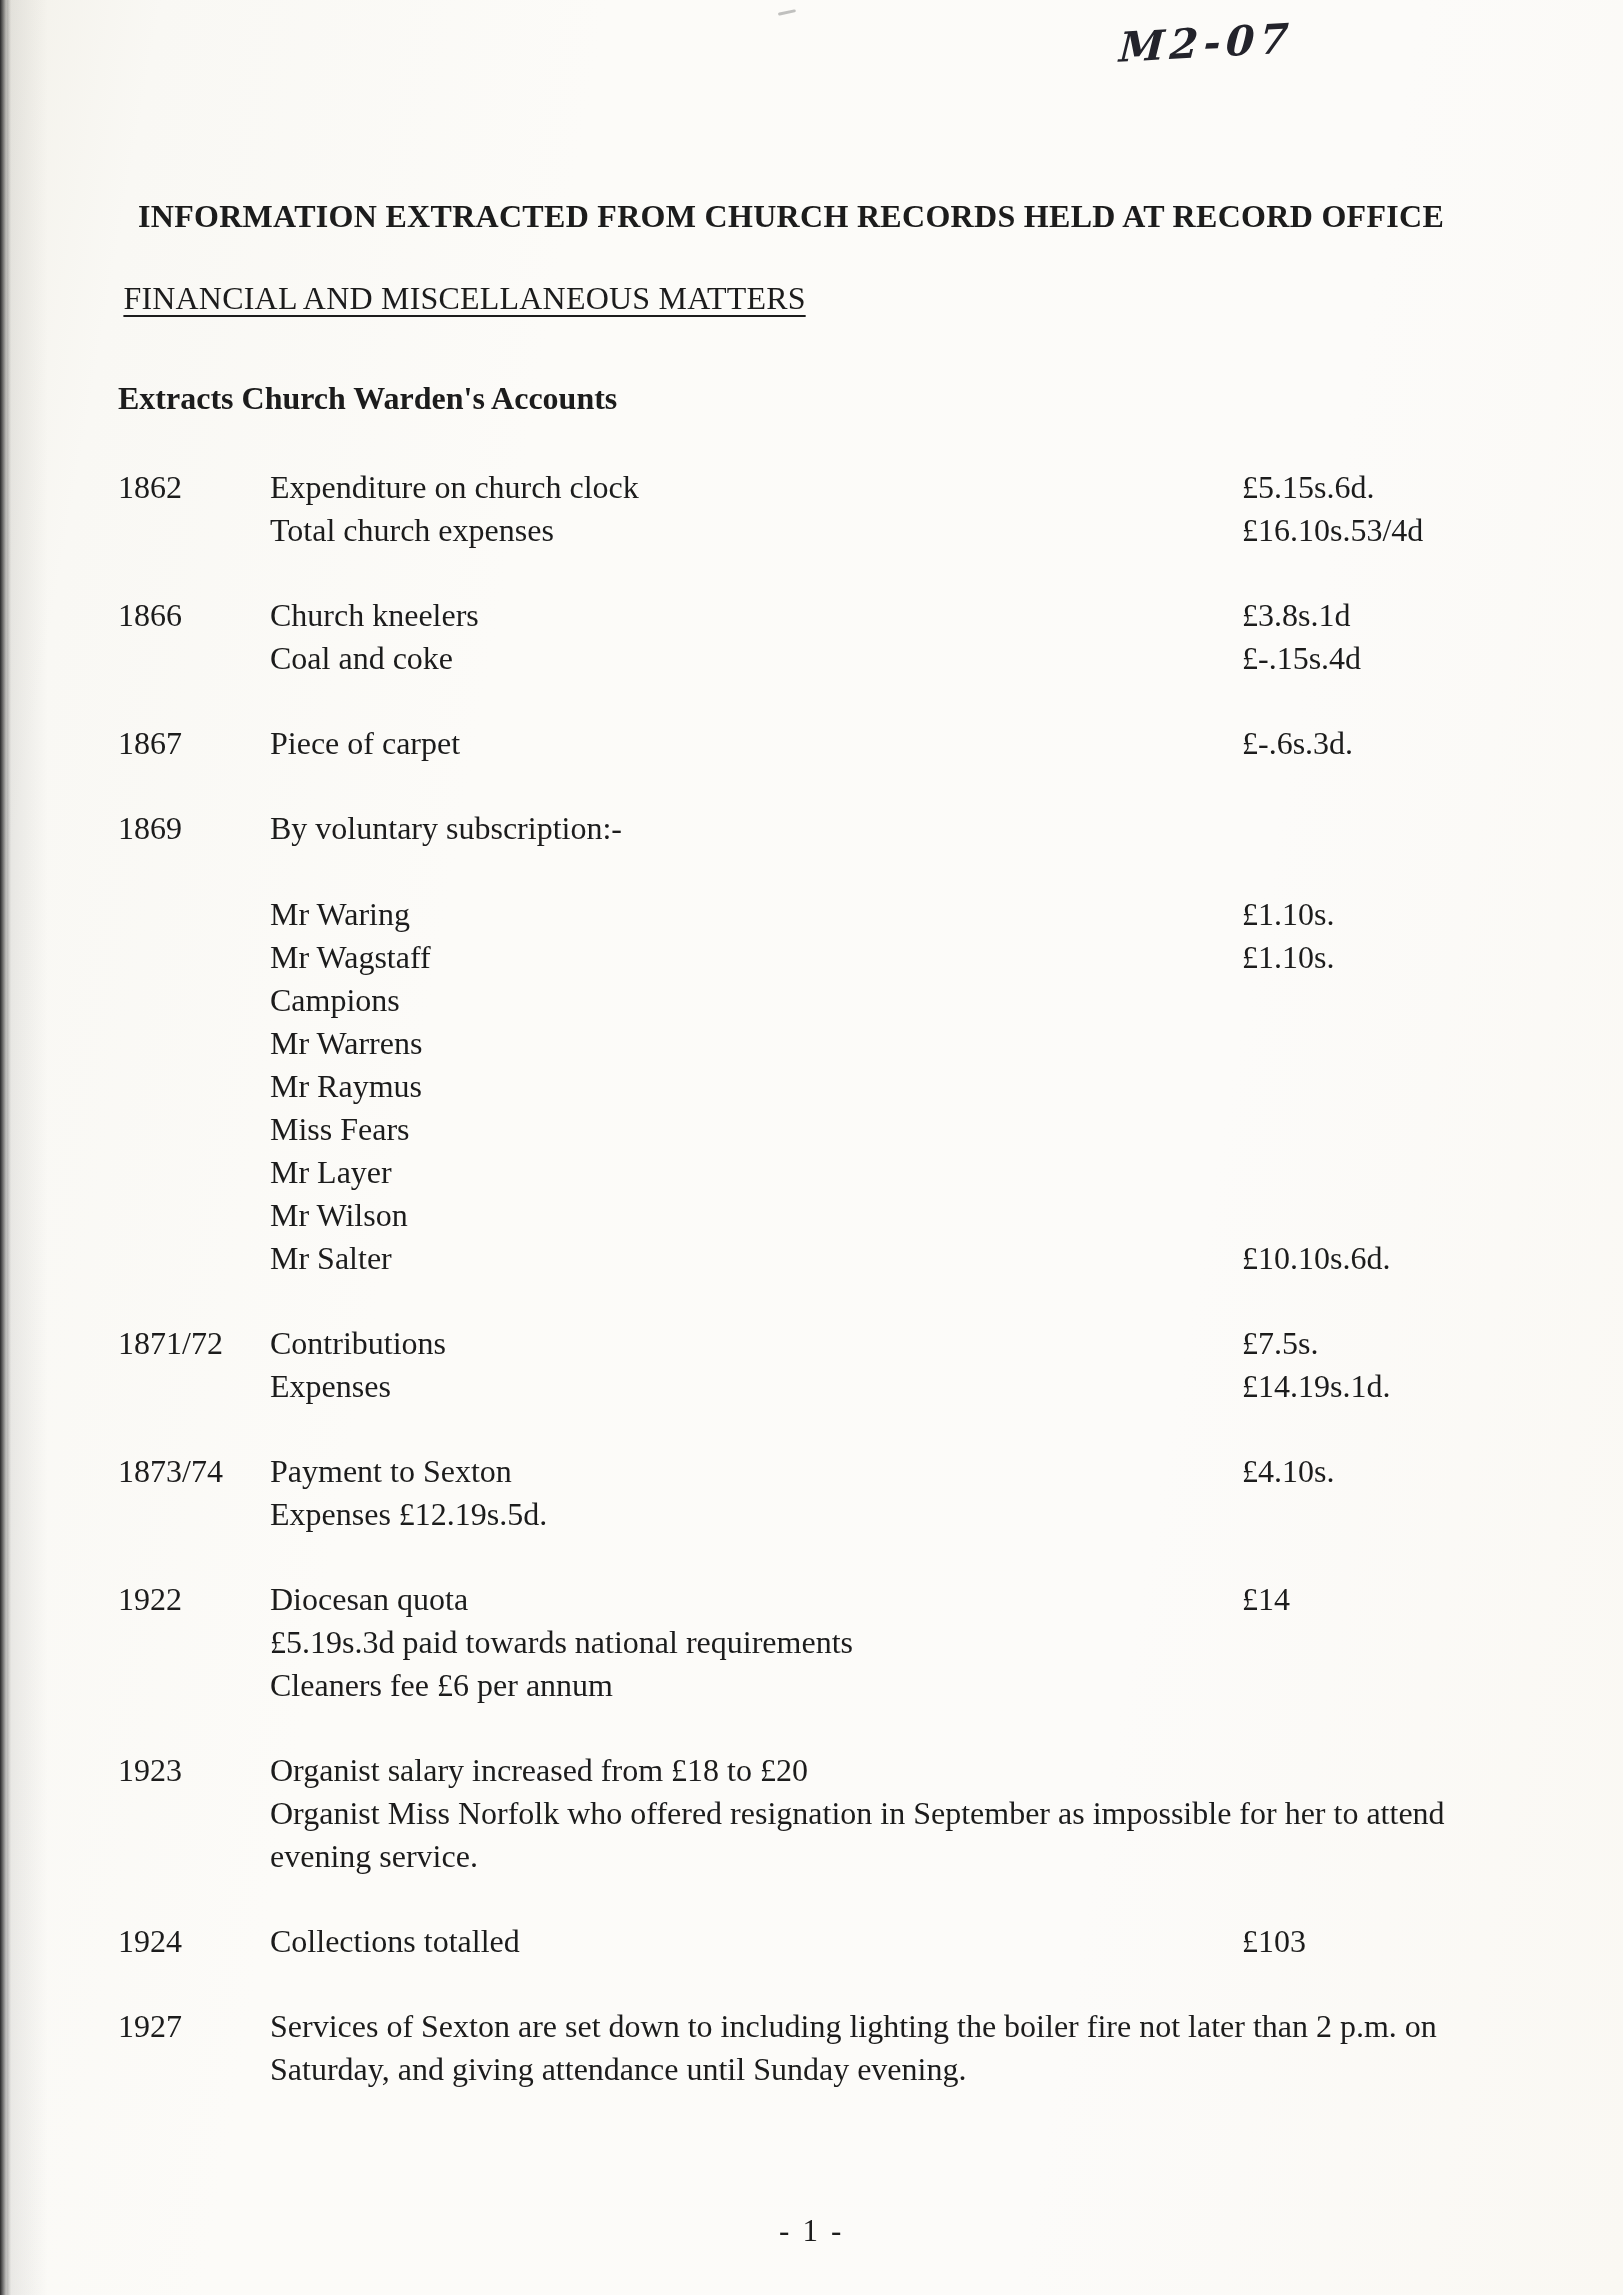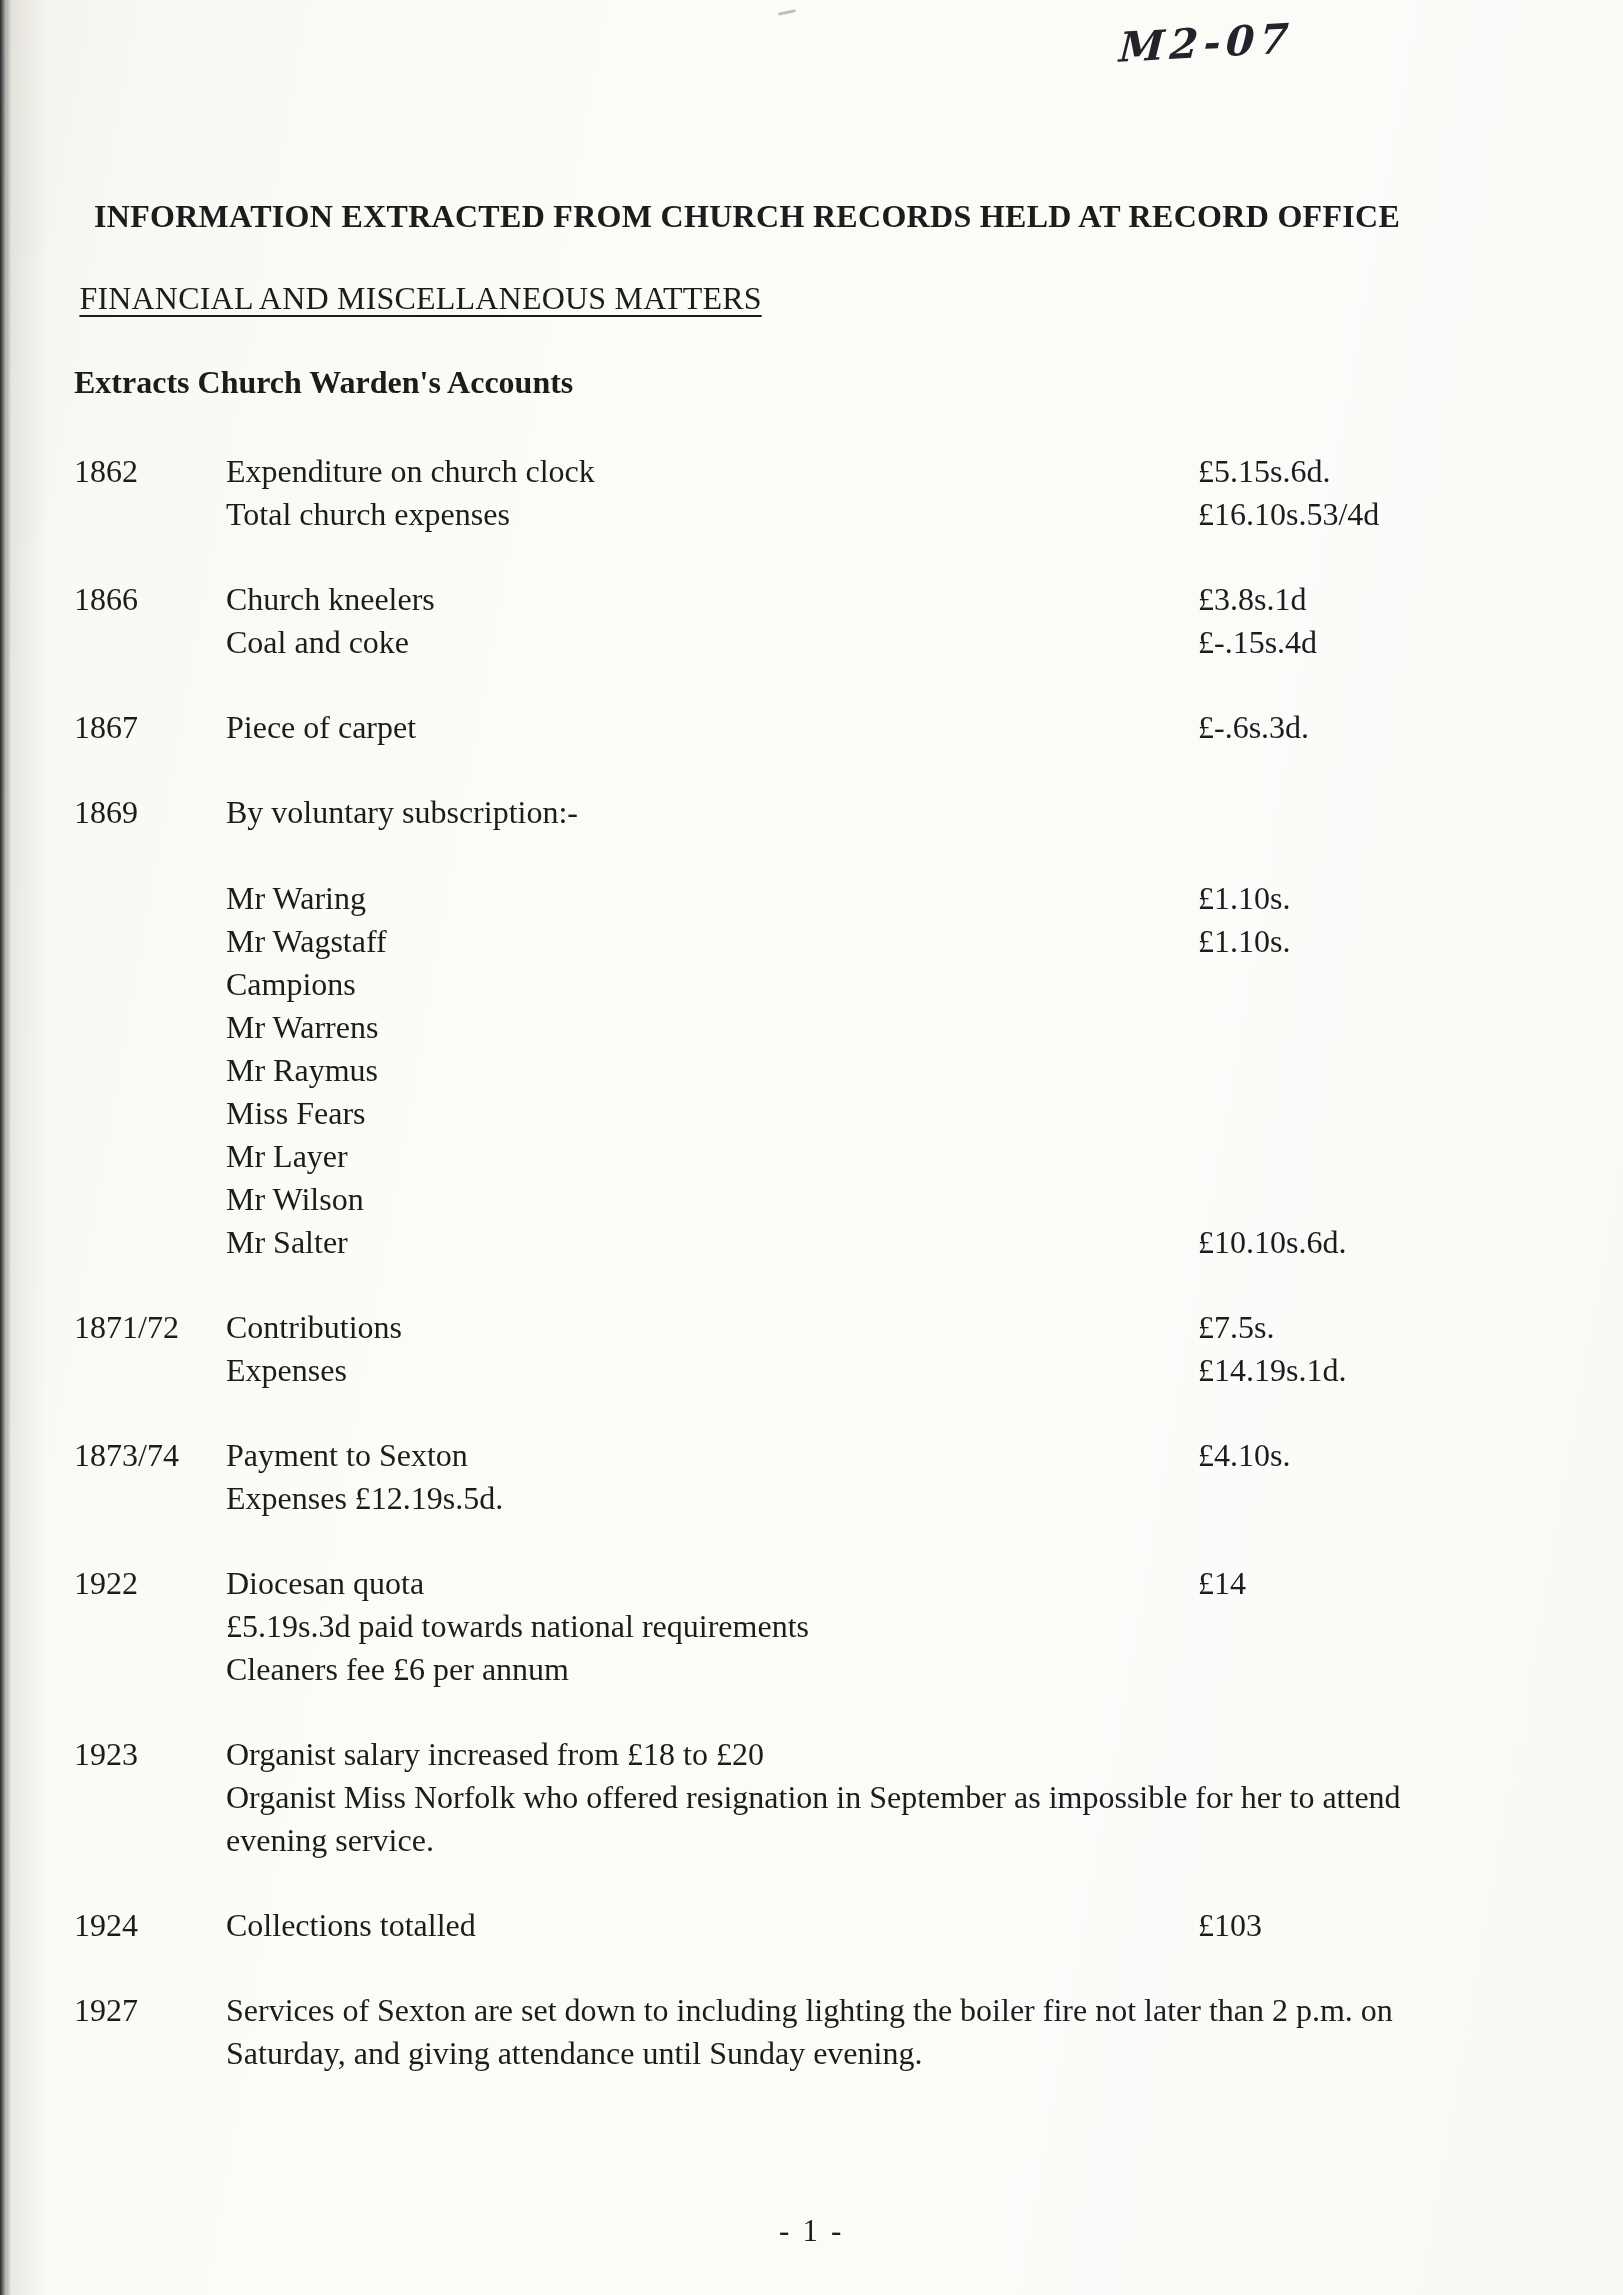--- a/index.html
+++ b/index.html
@@ -31,37 +31,37 @@
     position:absolute; top:19px; left:1119px;
     font-family:"DejaVu Serif", serif;
     font-style:italic; font-weight:bold;
     font-size:41px; letter-spacing:5.4px;
     color:#23232b;
     transform:rotate(-3deg) skewX(-6deg);
     white-space:nowrap;
   }
   .doc {
     position:absolute; inset:0;
-    padding:0 115px 0 74px;
+    padding:0 115px 0 118px;
   }
   .title {
     margin-top:197px; margin-left:20px;
     font-weight:bold; font-size:32px; line-height:38px;
     letter-spacing:0.3px;
   }
   .section-heading {
     margin-top:44px; margin-left:5.4px;
     font-size:32px; line-height:38px;
     text-decoration:underline;
     text-underline-offset:6px;
     text-decoration-thickness:2px;
     letter-spacing:0.2px;
   }
   .subsection-heading {
-    margin-top:46px;
+    margin-top:62px;
     font-weight:bold; font-size:32px; line-height:38px;
   }
   .entries { margin-top:49px; }
   .entry {
     display:grid;
     grid-template-columns:152px 1fr;
     margin-bottom:42px;
   }
   .year { font-size:32px; line-height:43px; }
   .lines { max-width:1238px; }

